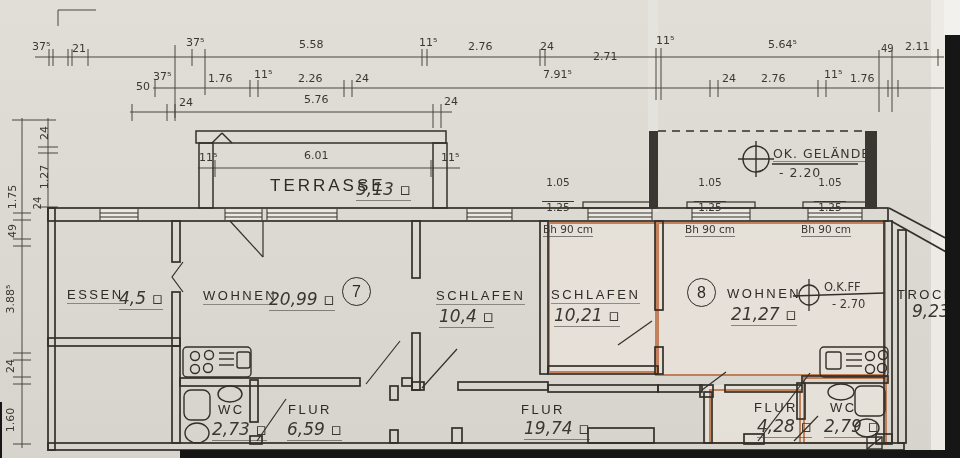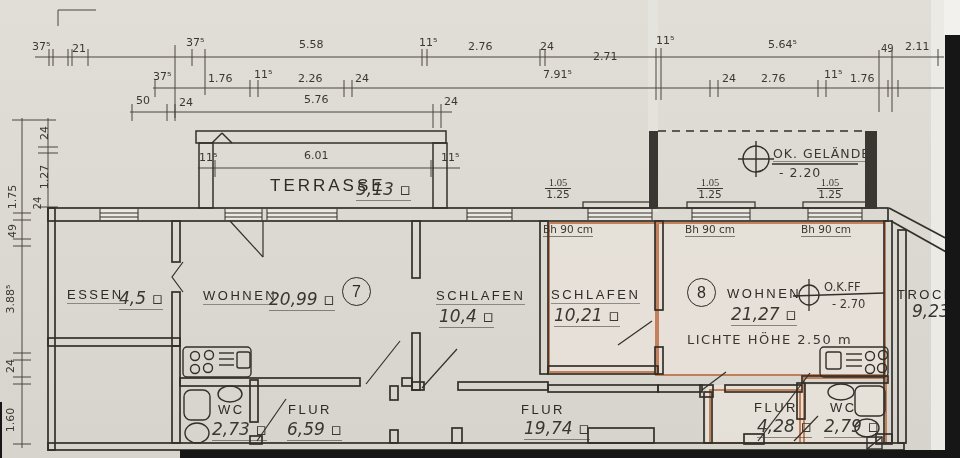--- a/index.html
+++ b/index.html
@@ -10,21 +10,21 @@
   .dim{font-size:11px;}
   .dim-sm{font-size:10px;}
   .rot{width:40px;height:14px;text-align:center;transform:rotate(-90deg);transform-origin:center;}
   .room{font-family:"Liberation Sans",sans-serif;font-size:13px;letter-spacing:2.5px;color:#2d2b27;}
   .room.big{font-size:17px;letter-spacing:3px;}
   .area{font-size:17px;font-style:italic;border-bottom:1px solid rgba(58,55,50,.55);padding-bottom:1px;}
   .ul{border-bottom:1px solid rgba(58,55,50,.5);padding-bottom:1px;}
   .anno{font-size:12.5px;letter-spacing:1px;}
   .anno-sm{font-size:11.5px;text-align:right;}
   .frac{width:40px;text-align:center;font-size:10.5px;}
-  .frac .top{display:inline-block;border-bottom:1.3px solid #3a3732;padding:0 4px 0;font-family:Liberation Serif, serif;}
+  .frac .top{display:inline-block;border-bottom:1.3px solid #3a3732;padding:0 4px 13px;}
   .frac .bot{display:block;}
   .bh{font-size:10.5px;border-bottom:1px solid rgba(58,55,50,.6);padding-bottom:1px;}
   .circ{position:absolute;z-index:10;width:27px;height:27px;border:1.8px solid #2d2b27;border-radius:50%;
         display:flex;align-items:center;justify-content:center;
         font-family:"Liberation Sans",sans-serif;font-size:16px;color:#2d2b27;background:transparent;}
   .band{position:absolute;z-index:30;background:#161616;}
   .corner{position:absolute;z-index:31;background:#f2f1ee;}
 </style>
 </head>
 <body>
@@ -316,21 +316,21 @@
   <div class="lbl dim" style="left:208px;top:73px">1.76</div>
   <div class="lbl dim" style="left:254px;top:69px">11⁵</div>
   <div class="lbl dim" style="left:298px;top:73px">2.26</div>
   <div class="lbl dim" style="left:355px;top:73px">24</div>
   <div class="lbl dim" style="left:543px;top:69px">7.91⁵</div>
   <div class="lbl dim" style="left:722px;top:73px">24</div>
   <div class="lbl dim" style="left:761px;top:73px">2.76</div>
   <div class="lbl dim" style="left:824px;top:69px">11⁵</div>
   <div class="lbl dim" style="left:850px;top:73px">1.76</div>
 
-  <div class="lbl dim" style="left:136px;top:95px">50</div>
+  <div class="lbl dim" style="left:136px;top:81px">50</div>
   <div class="lbl dim" style="left:179px;top:97px">24</div>
   <div class="lbl dim" style="left:304px;top:94px">5.76</div>
   <div class="lbl dim" style="left:444px;top:96px">24</div>
 
   <div class="lbl dim" style="left:199px;top:152px">11⁵</div>
   <div class="lbl dim" style="left:304px;top:150px">6.01</div>
   <div class="lbl dim" style="left:441px;top:152px">11⁵</div>
 
   <div class="lbl dim rot" style="left:-6px;top:190px">1.75</div>
   <div class="lbl dim rot" style="left:-6px;top:224px">49</div>
@@ -379,21 +379,20 @@
 
   <div class="circ" style="left:342px;top:277px">7</div>
   <div class="circ" style="left:687px;top:278px">8</div>
 
   <div class="lbl anno ul" style="left:773px;top:147px">OK. GELÄNDE</div>
   <div class="lbl anno" style="left:779px;top:166px">- 2.20</div>
 
   <div class="lbl anno-sm" style="left:824px;top:281px">O.K.FF</div>
   <div class="lbl anno-sm" style="left:832px;top:298px">- 2.70</div>
 
-  <div class="lbl anno" style="left:687px;top:333px;font-size:13px;letter-spacing:1.5px">LICHTE HÖHE 2.50 m</div>
 
   <div class="lbl frac" style="left:538px;top:177px">
     <span class="top">1.05</span>
     <span class="bot">1.25</span>
   </div>
   <div class="lbl frac" style="left:690px;top:177px">
     <span class="top">1.05</span>
     <span class="bot">1.25</span>
   </div>
   <div class="lbl frac" style="left:810px;top:177px">

